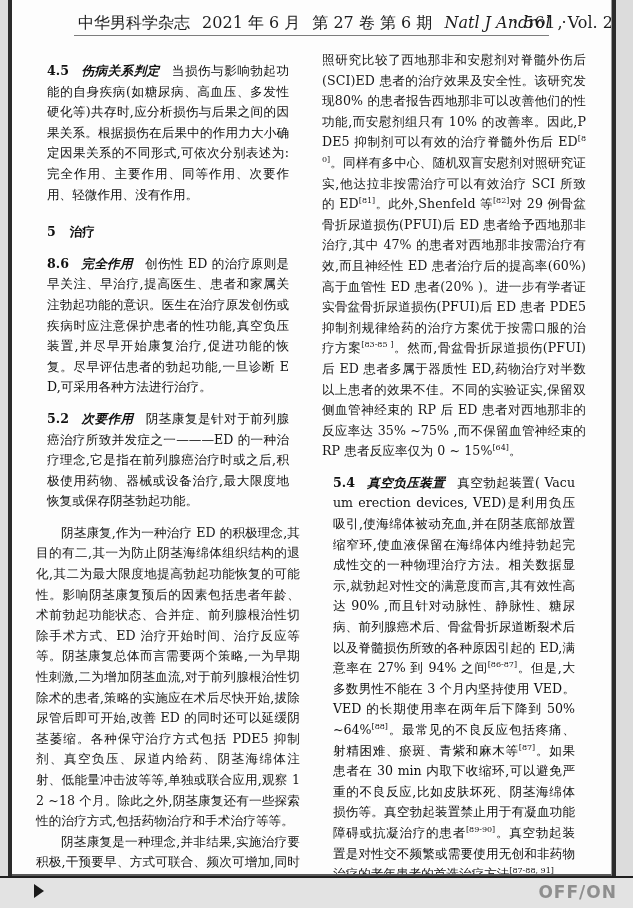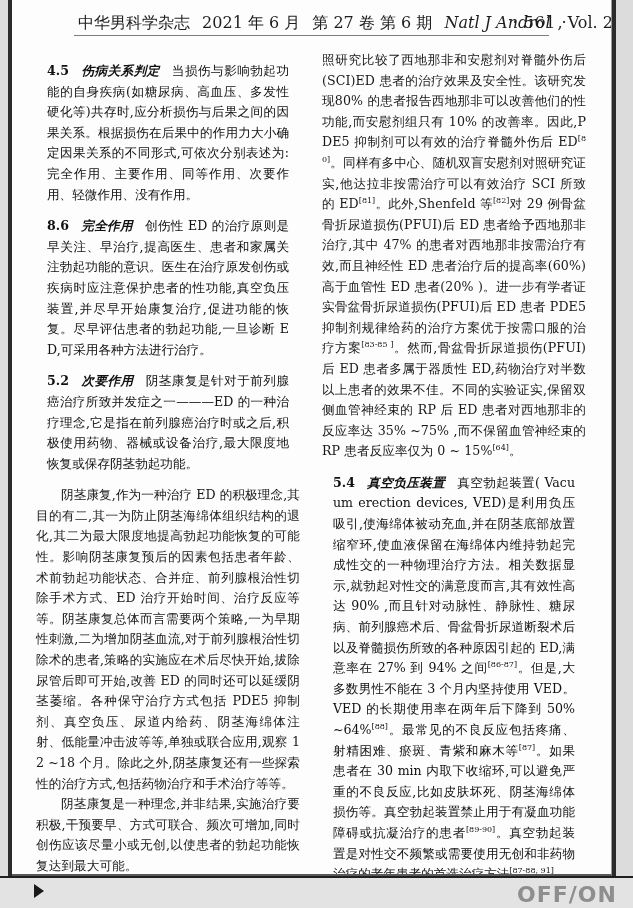--- a/index.html
+++ b/index.html
@@ -66,21 +66,21 @@
     border-top: 7px solid transparent;
     border-bottom: 7px solid transparent;
     border-left: 10px solid #1a1a1a;
   }
   #bed-watermark {
     position: absolute;
     right: 16px;
     top: 4px;
     font-family: "DejaVu Sans", "Liberation Sans", sans-serif;
     font-weight: bold;
-    font-size: 22px;
+    font-size: 17px;
     letter-spacing: 1px;
     color: #8e8e8e;
   }
 
   
   #running-head {
     position: relative;
     margin: 13px 22px 0 22px;
     height: 19px;
     font-size: 16px;
@@ -186,20 +186,21 @@
         <span>第 27 卷 第 6 期</span>
         <span class="rh-journal-en">Natl J Androl</span><span class="lat">, Vol. 27, No. 6, June 2021</span>
       </div>
       <div class="rh-page lat">· 561 ·</div>
     </div>
     <div id="head-rule"></div>
 
     <div id="columns">
       <div class="column" id="col-left">
           <div class="sec-head"><span class="sec-num lat">4.5</span><span class="sec-title">伤病关系判定</span><span>当损伤与影响勃起功能的自身疾病(如糖尿病、高血压、多发性硬化等)共存时,应分析损伤与后果之间的因果关系。根据损伤在后果中的作用力大小确定因果关系的不同形式,可依次分别表述为:完全作用、主要作用、同等作用、次要作用、轻微作用、没有作用。</span></div>
+          <div class="sec-head major"><span class="sec-num lat">5</span><span class="sec-title">治疗</span></div>
           <div class="sec-head"><span class="sec-num lat">8.6</span><span class="sec-title">完全作用</span><span>创伤性 ED 的治疗原则是早关注、早治疗,提高医生、患者和家属关注勃起功能的意识。医生在治疗原发创伤或疾病时应注意保护患者的性功能,真空负压装置,并尽早开始康复治疗,促进功能的恢复。尽早评估患者的勃起功能,一旦诊断 ED,可采用各种方法进行治疗。</span></div>
           <div class="sec-head"><span class="sec-num lat">5.2</span><span class="sec-title">次要作用</span><span>阴茎康复是针对于前列腺癌治疗所致并发症之一———ED 的一种治疗理念,它是指在前列腺癌治疗时或之后,积极使用药物、器械或设备治疗,最大限度地恢复或保存阴茎勃起功能。</span></div>
           <p class="para indent">阴茎康复,作为一种治疗 ED 的积极理念,其目的有二,其一为防止阴茎海绵体组织结构的退化,其二为最大限度地提高勃起功能恢复的可能性。影响阴茎康复预后的因素包括患者年龄、术前勃起功能状态、合并症、前列腺根治性切除手术方式、ED 治疗开始时间、治疗反应等等。阴茎康复总体而言需要两个策略,一为早期性刺激,二为增加阴茎血流,对于前列腺根治性切除术的患者,策略的实施应在术后尽快开始,拔除尿管后即可开始,改善 ED 的同时还可以延缓阴茎萎缩。各种保守治疗方式包括 PDE5 抑制剂、真空负压、尿道内给药、阴茎海绵体注射、低能量冲击波等等,单独或联合应用,观察 12 ~18 个月。除此之外,阴茎康复还有一些探索性的治疗方式,包括药物治疗和手术治疗等等。</p>
           <p class="para indent">阴茎康复是一种理念,并非结果,实施治疗要积极,干预要早、方式可联合、频次可增加,同时创伤应该尽量小或无创,以使患者的勃起功能恢复达到最大可能。</p>
         </div>
       <div class="column" id="col-right">
           <p class="para">照研究比较了西地那非和安慰剂对脊髓外伤后(SCI)ED 患者的治疗效果及安全性。该研究发现80% 的患者报告西地那非可以改善他们的性功能,而安慰剂组只有 10% 的改善率。因此,PDE5 抑制剂可以有效的治疗脊髓外伤后 ED<sup class="ref">[80]</sup>。同样有多中心、随机双盲安慰剂对照研究证实,他达拉非按需治疗可以有效治疗 SCI 所致的 ED<sup class="ref">[81]</sup>。此外,Shenfeld 等<sup class="ref">[82]</sup>对 29 例骨盆骨折尿道损伤(PFUI)后 ED 患者给予西地那非治疗,其中 47% 的患者对西地那非按需治疗有效,而且神经性 ED 患者治疗后的提高率(60%)高于血管性 ED 患者(20% )。进一步有学者证实骨盆骨折尿道损伤(PFUI)后 ED 患者 PDE5 抑制剂规律给药的治疗方案优于按需口服的治疗方案<sup class="ref">[83-85 ]</sup>。然而,骨盆骨折尿道损伤(PFUI)后 ED 患者多属于器质性 ED,药物治疗对半数以上患者的效果不佳。不同的实验证实,保留双侧血管神经束的 RP 后 ED 患者对西地那非的反应率达 35% ~75% ,而不保留血管神经束的 RP 患者反应率仅为 0 ~ 15%<sup class="ref">[64]</sup>。</p>
           <div class="sec-head"><span class="sec-num lat">5.4</span><span class="sec-title">真空负压装置</span><span>真空勃起装置( Vacuum erection devices, VED)是利用负压吸引,使海绵体被动充血,并在阴茎底部放置缩窄环,使血液保留在海绵体内维持勃起完成性交的一种物理治疗方法。相关数据显示,就勃起对性交的满意度而言,其有效性高达 90% ,而且针对动脉性、静脉性、糖尿病、前列腺癌术后、骨盆骨折尿道断裂术后以及脊髓损伤所致的各种原因引起的 ED,满意率在 27% 到 94% 之间<sup class="ref">[86-87]</sup>。但是,大多数男性不能在 3 个月内坚持使用 VED。VED 的长期使用率在两年后下降到 50% ~64%<sup class="ref">[88]</sup>。最常见的不良反应包括疼痛、射精困难、瘀斑、青紫和麻木等<sup class="ref">[87]</sup>。如果患者在 30 min 内取下收缩环,可以避免严重的不良反应,比如皮肤坏死、阴茎海绵体损伤等。真空勃起装置禁止用于有凝血功能障碍或抗凝治疗的患者<sup class="ref">[89-90]</sup>。真空勃起装置是对性交不频繁或需要使用无创和非药物治疗的老年患者的首选治疗方法<sup class="ref">[87-88, 91]</sup>。</span></div>
           <div class="sec-head"><span class="sec-num lat">5.5</span><span class="sec-title">阴茎血管重建术</span><span>阴茎勃起需要有足够的血供,阴茎的血供主要来自于由阴部内动脉分出的阴茎背动脉和海绵体动脉。阴茎的血供不足可能会导致 ED,临床上常见的原因包括先天性动脉狭窄、外伤后动脉狭窄、动脉粥样硬化等。对于有局灶性盆腔动脉或阴茎动脉损伤或闭塞的年轻 ED 患者,如果无全身血管疾病和静脉闭塞功能障碍,可进行阴茎血管重建术。</span></div>
         </div>

